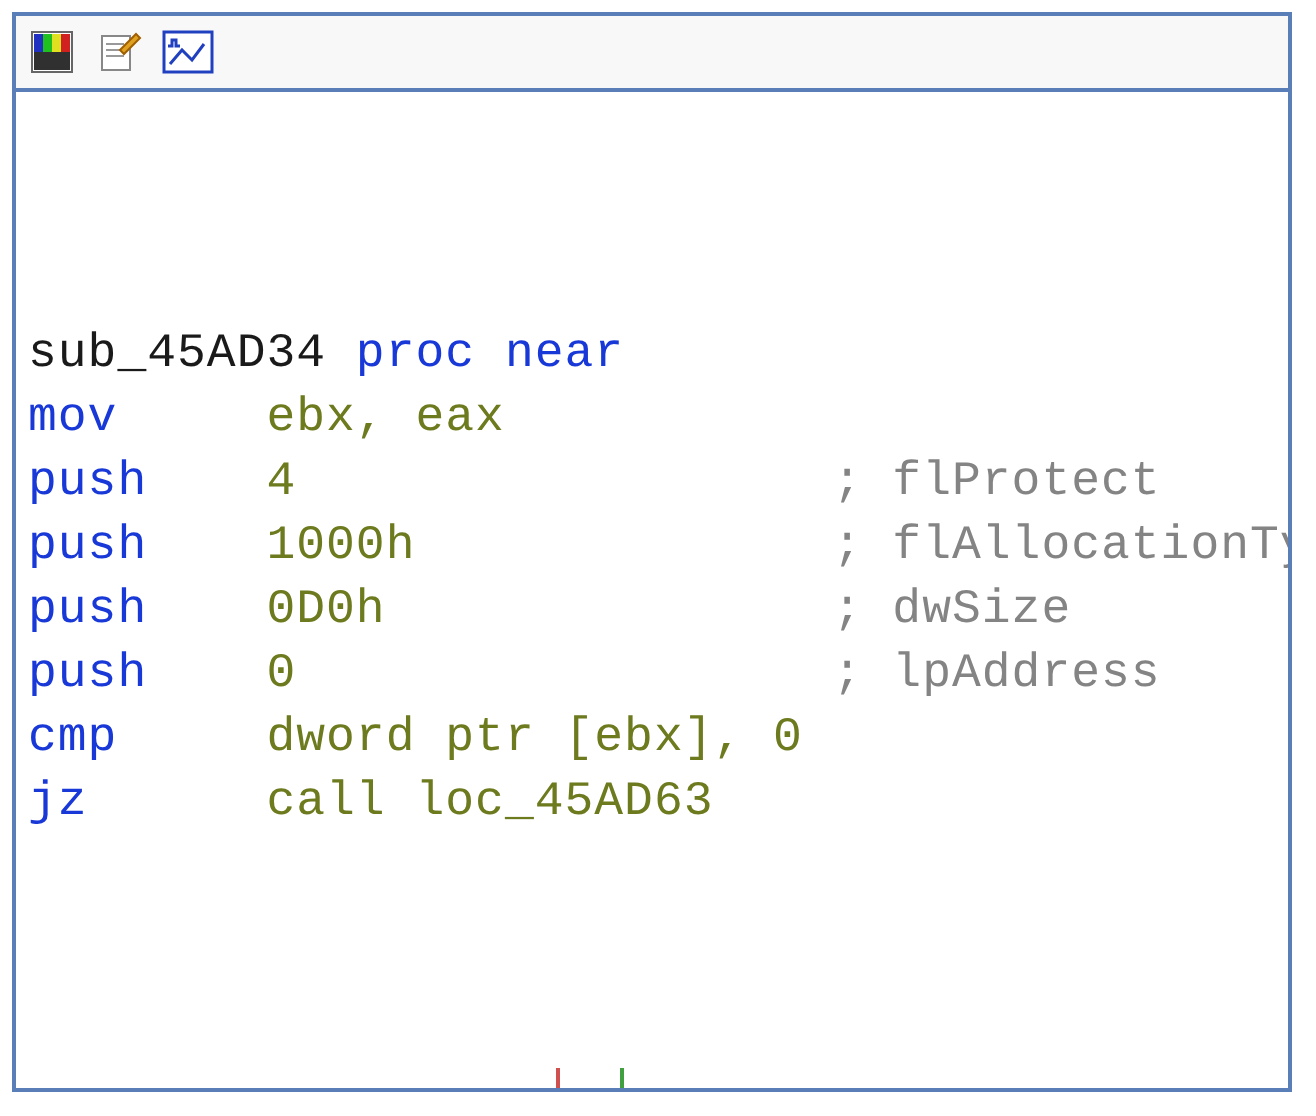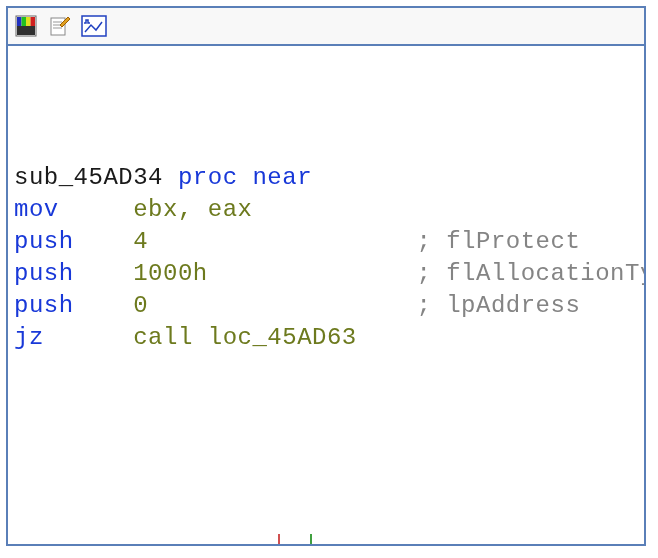--- a/index.html
+++ b/index.html
@@ -101,21 +101,23 @@
     </span>
   </div>
 
   <div class="code-area">
     <div class="blank"></div>
     <div class="line"><span class="c-black">sub_45AD34</span><span class="c-blue"> proc near</span></div>
     <div id="code-lines">
         <div class="line"><span class="c-blue">mov     </span><span class="c-olive">ebx, eax</span></div>
         <div class="line"><span class="c-blue">push    </span><span class="c-olive">4                  </span><span class="c-gray">; flProtect</span></div>
         <div class="line"><span class="c-blue">push    </span><span class="c-olive">1000h              </span><span class="c-gray">; flAllocationType</span></div>
+        <div class="line"><span class="c-blue">push    </span><span class="c-olive">0D0h               </span><span class="c-gray">; dwSize</span></div>
         <div class="line"><span class="c-blue">push    </span><span class="c-olive">0                  </span><span class="c-gray">; lpAddress</span></div>
+        <div class="line"><span class="c-blue">cmp     </span><span class="c-olive">dword ptr [ebx], 0</span></div>
         <div class="line"><span class="c-blue">jz      </span><span class="c-olive">call loc_45AD63</span></div>
       </div>
   </div>
 
   <div class="connectors">
     <div class="conn red"></div>
     <div class="conn green"></div>
   </div>
 </div>
 

